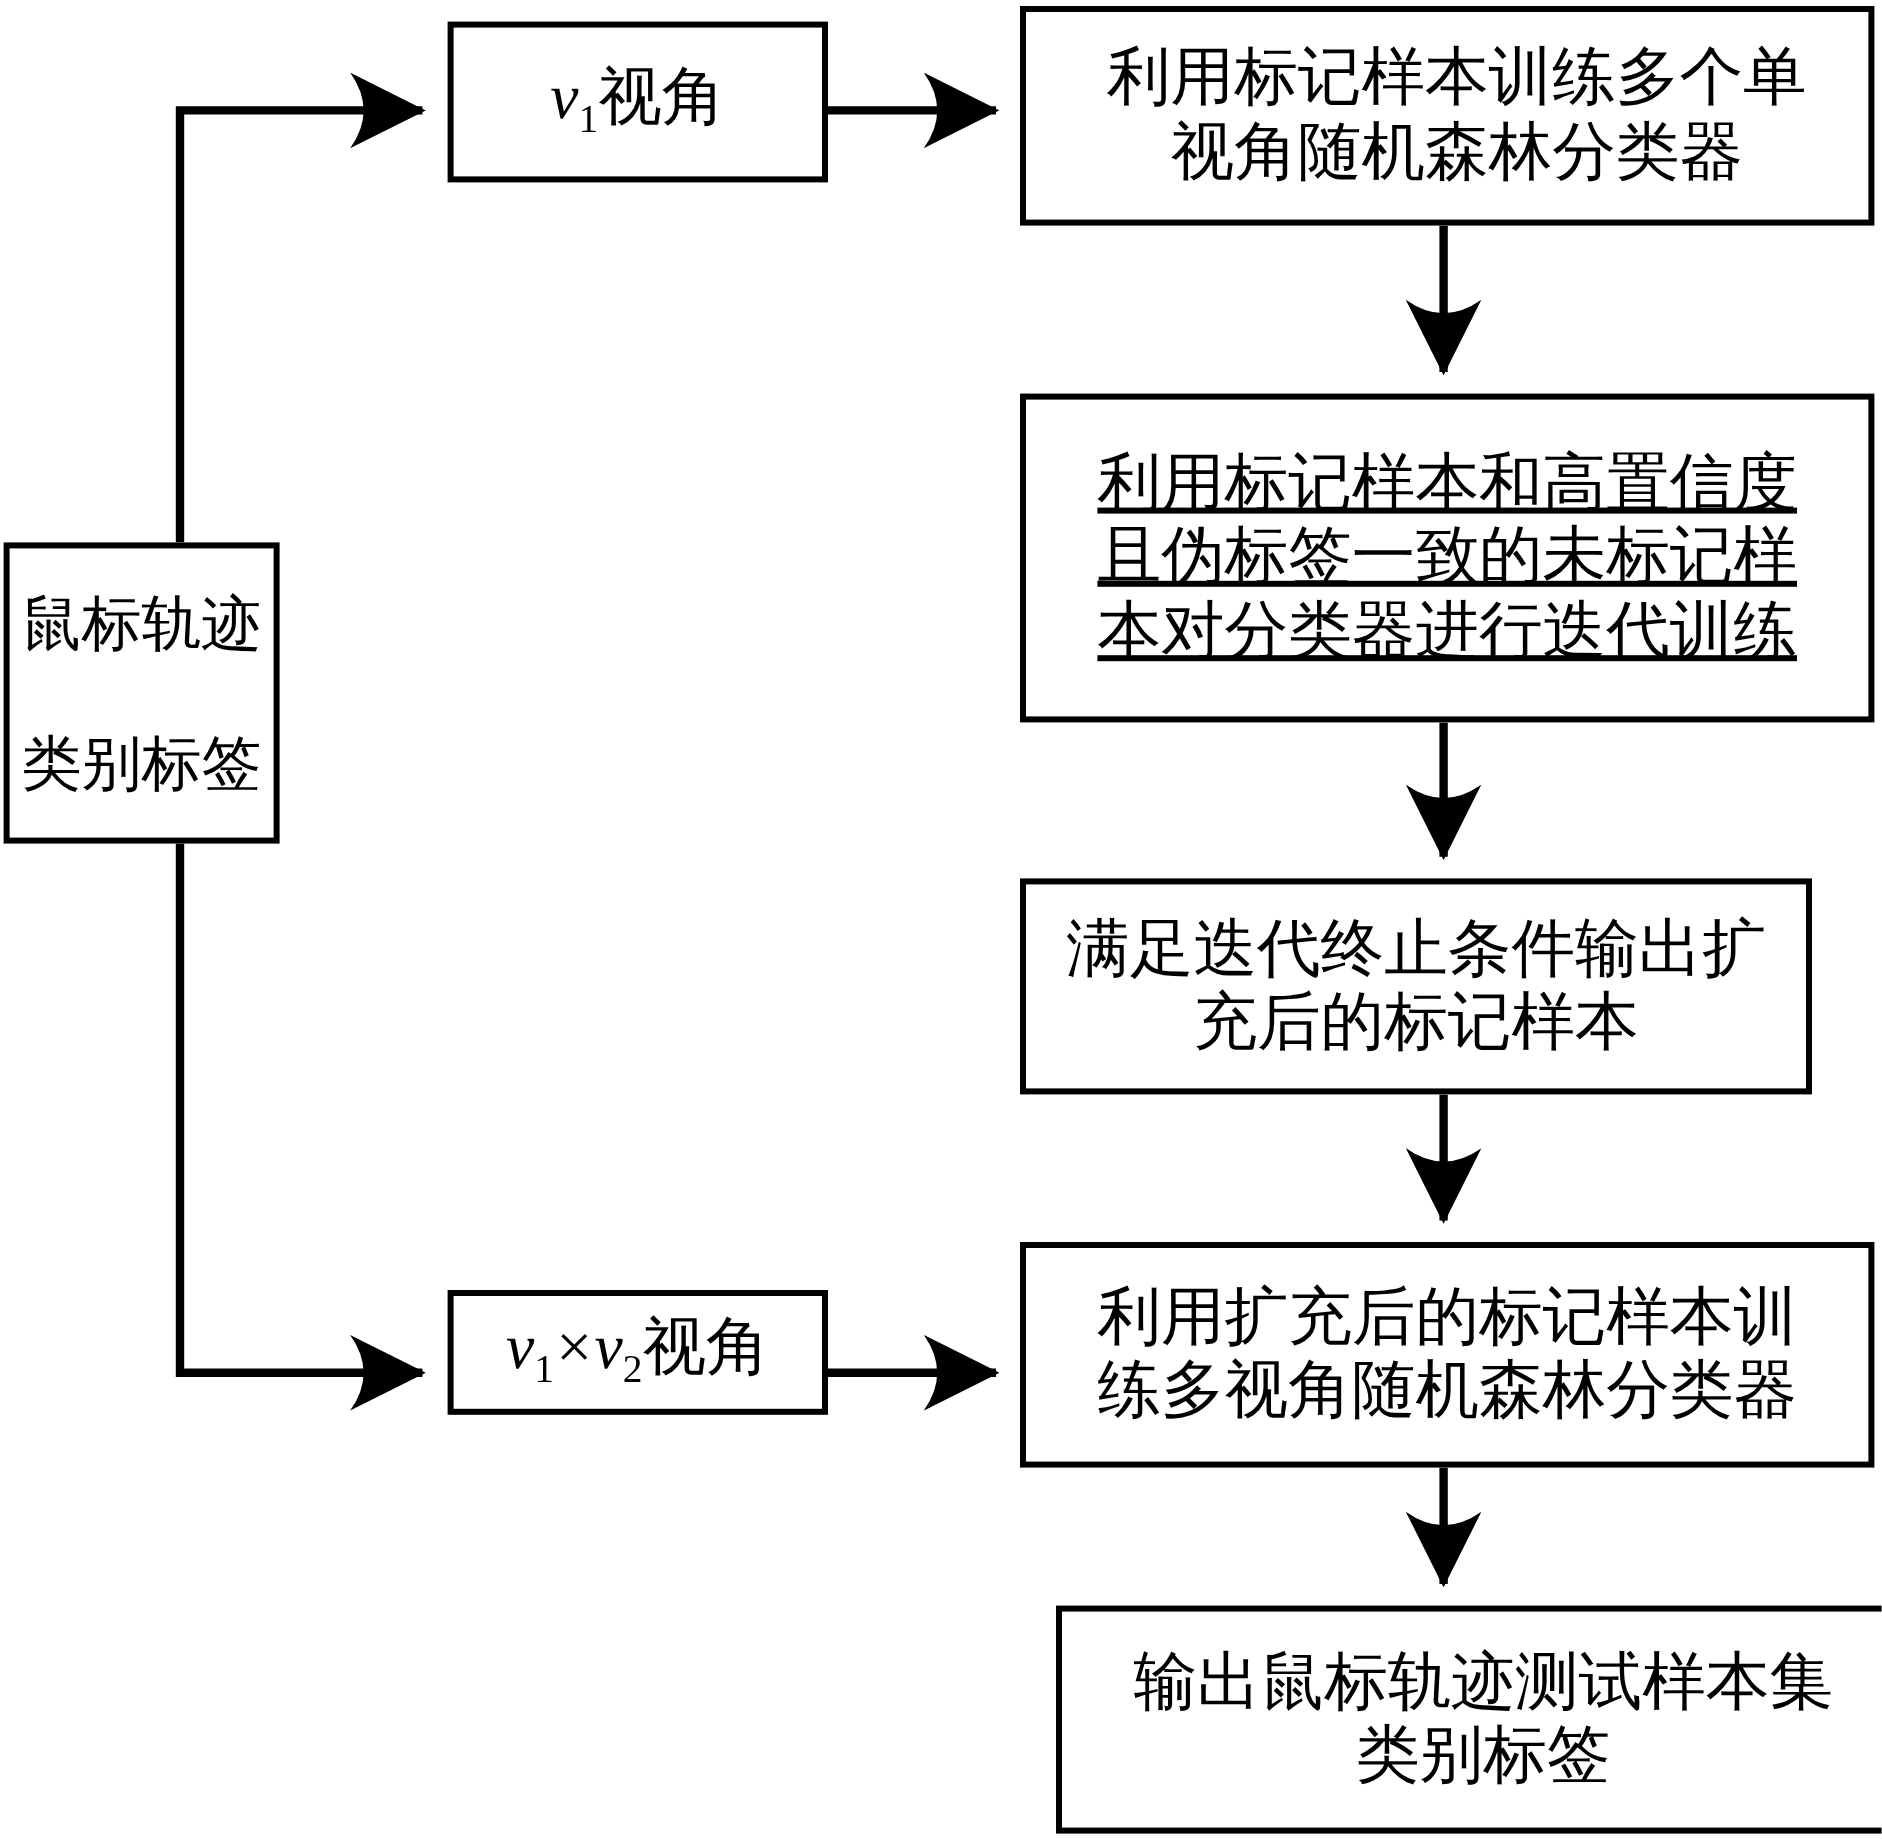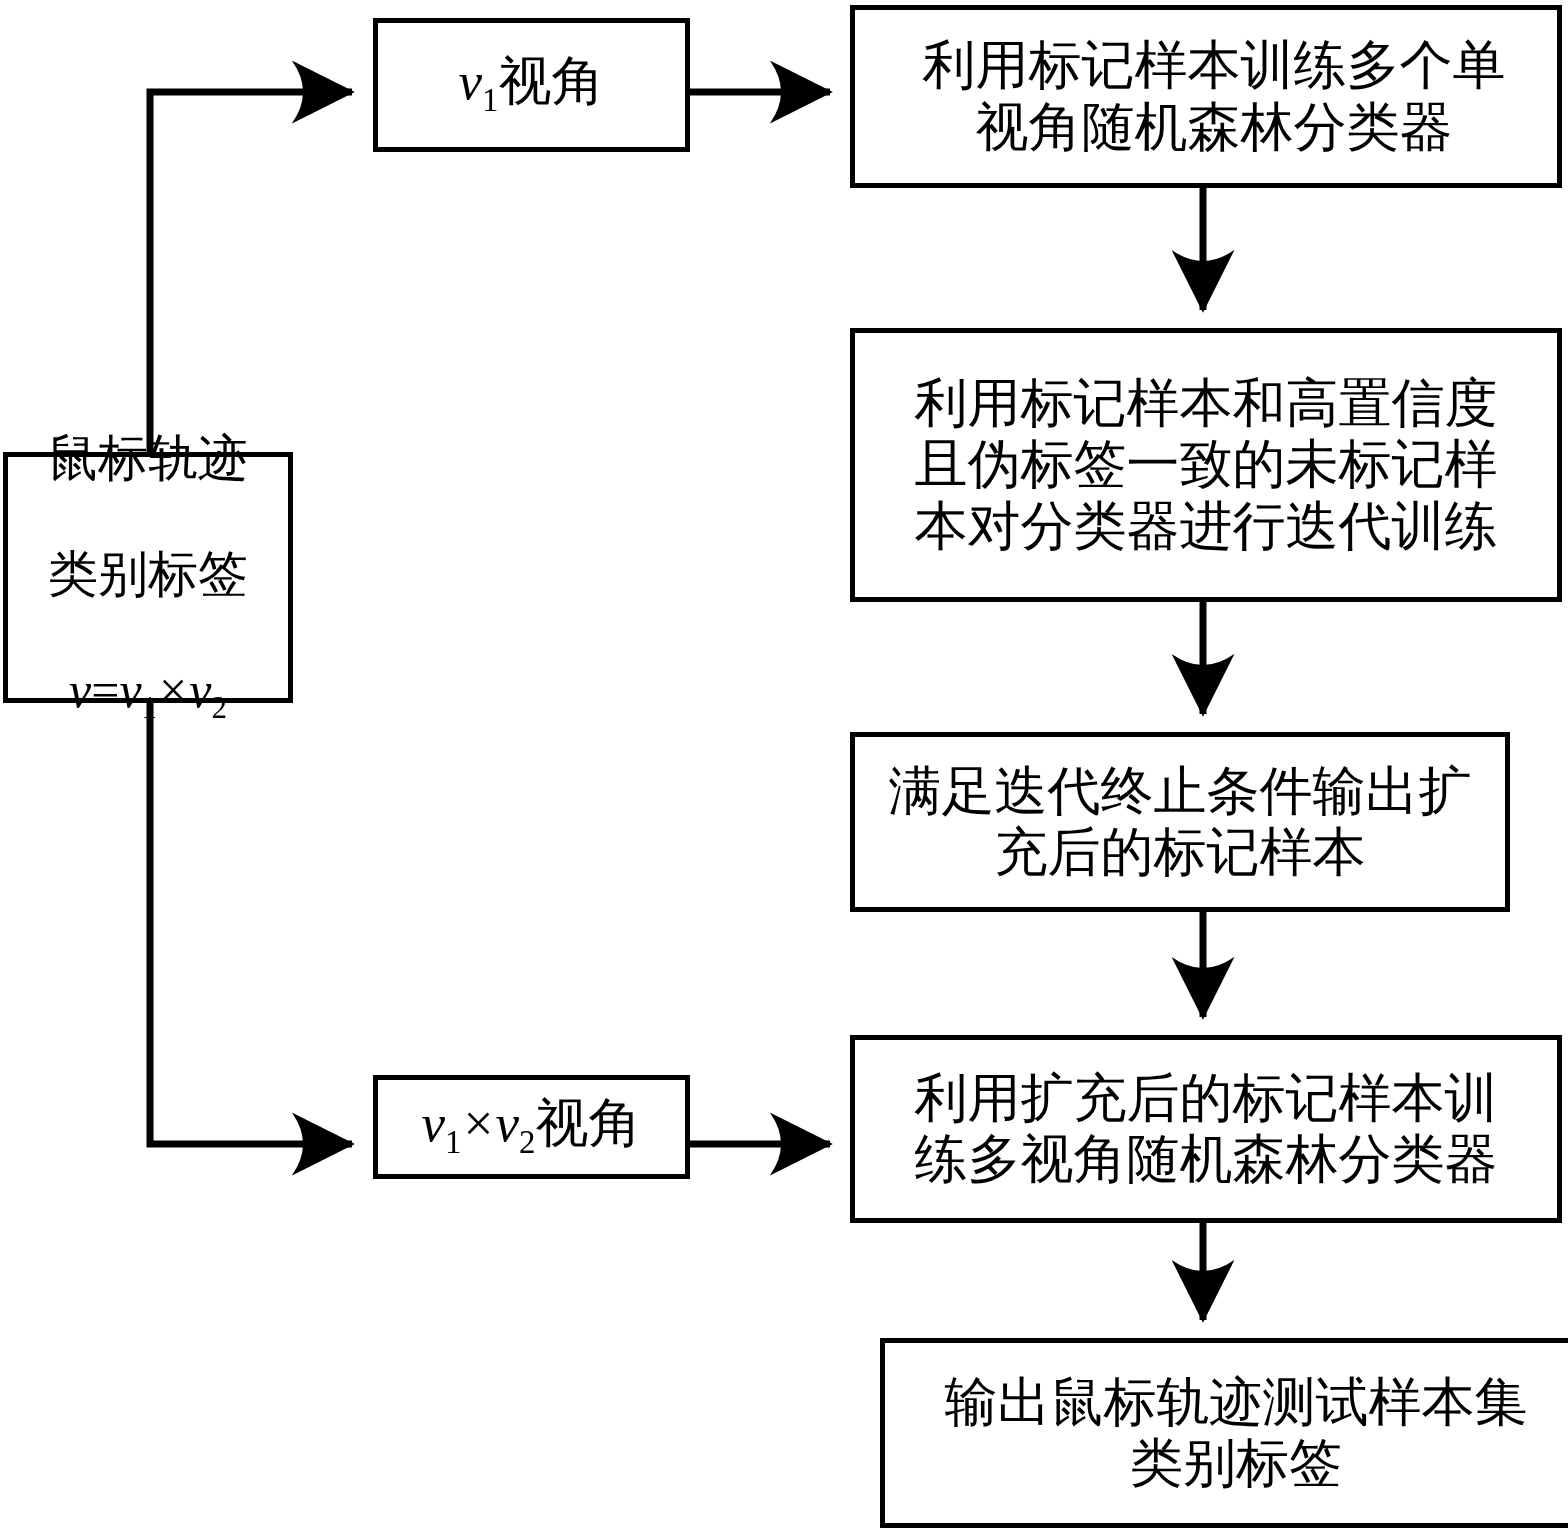--- a/index.html
+++ b/index.html
@@ -99,48 +99,45 @@
 
     <g stroke="#000" stroke-width="7" fill="none">
       <path d="M690,1144 L830,1144" marker-end="url(#arrow-r)"></path>
     </g>
 
     <g stroke="#000" stroke-width="7" fill="none">
       <path d="M1203,1223 L1203,1320" marker-end="url(#arrow-d)"></path>
     </g>
   </svg>
 
-  <div class="node left-box" style="left:3px; top:452px; width:290px; height:251px;">
+  <div class="node left-box" style="left:3px; top:452px; width:230px; height:251px;">
     <div class="node-text">
       <div>鼠标轨迹</div>
       <div>类别标签</div>
-      <div style="white-space:nowrap;">
-        <span class="var">v</span><span>=</span><span class="var">v</span><span class="sub">1</span><span class="times">×</span><span class="var">v</span><span class="sub">2</span>
-      </div>
     </div>
   </div>
 
   <div class="node" style="left:373px; top:18px; width:317px; height:134px;align-items:center;">
     <div class="node-text big" style="white-space:nowrap;">
       <span class="var">v</span><span class="sub">1</span><span>视角</span>
     </div>
   </div>
 
   <div class="node" style="left:373px; top:1075px; width:317px; height:104px;">
     <div class="node-text big" style="white-space:nowrap;">
       <span class="var">v</span><span class="sub">1</span><span class="times">×</span><span class="var">v</span><span class="sub">2</span><span>视角</span>
     </div>
   </div>
 
   <div class="node" style="left:850px; top:5px; width:712px; height:183px;padding-left:16px;">
     <div class="node-text big">利用标记样本训练多个单
 视角随机森林分类器</div>
   </div>
 
-  <div class="node" style="left:850px; top:328px; width:712px; height:274px;">
+  <div class="node" style="left:850px; top:328px; width:712px; height:274px;text-decoration:underline;">
     <div class="node-text big">利用标记样本和高置信度
 且伪标签一致的未标记样
 本对分类器进行迭代训练</div>
   </div>
 
   <div class="node" style="left:850px; top:732px; width:660px; height:180px;">
     <div class="node-text big">满足迭代终止条件输出扩
 充后的标记样本</div>
   </div>
 

